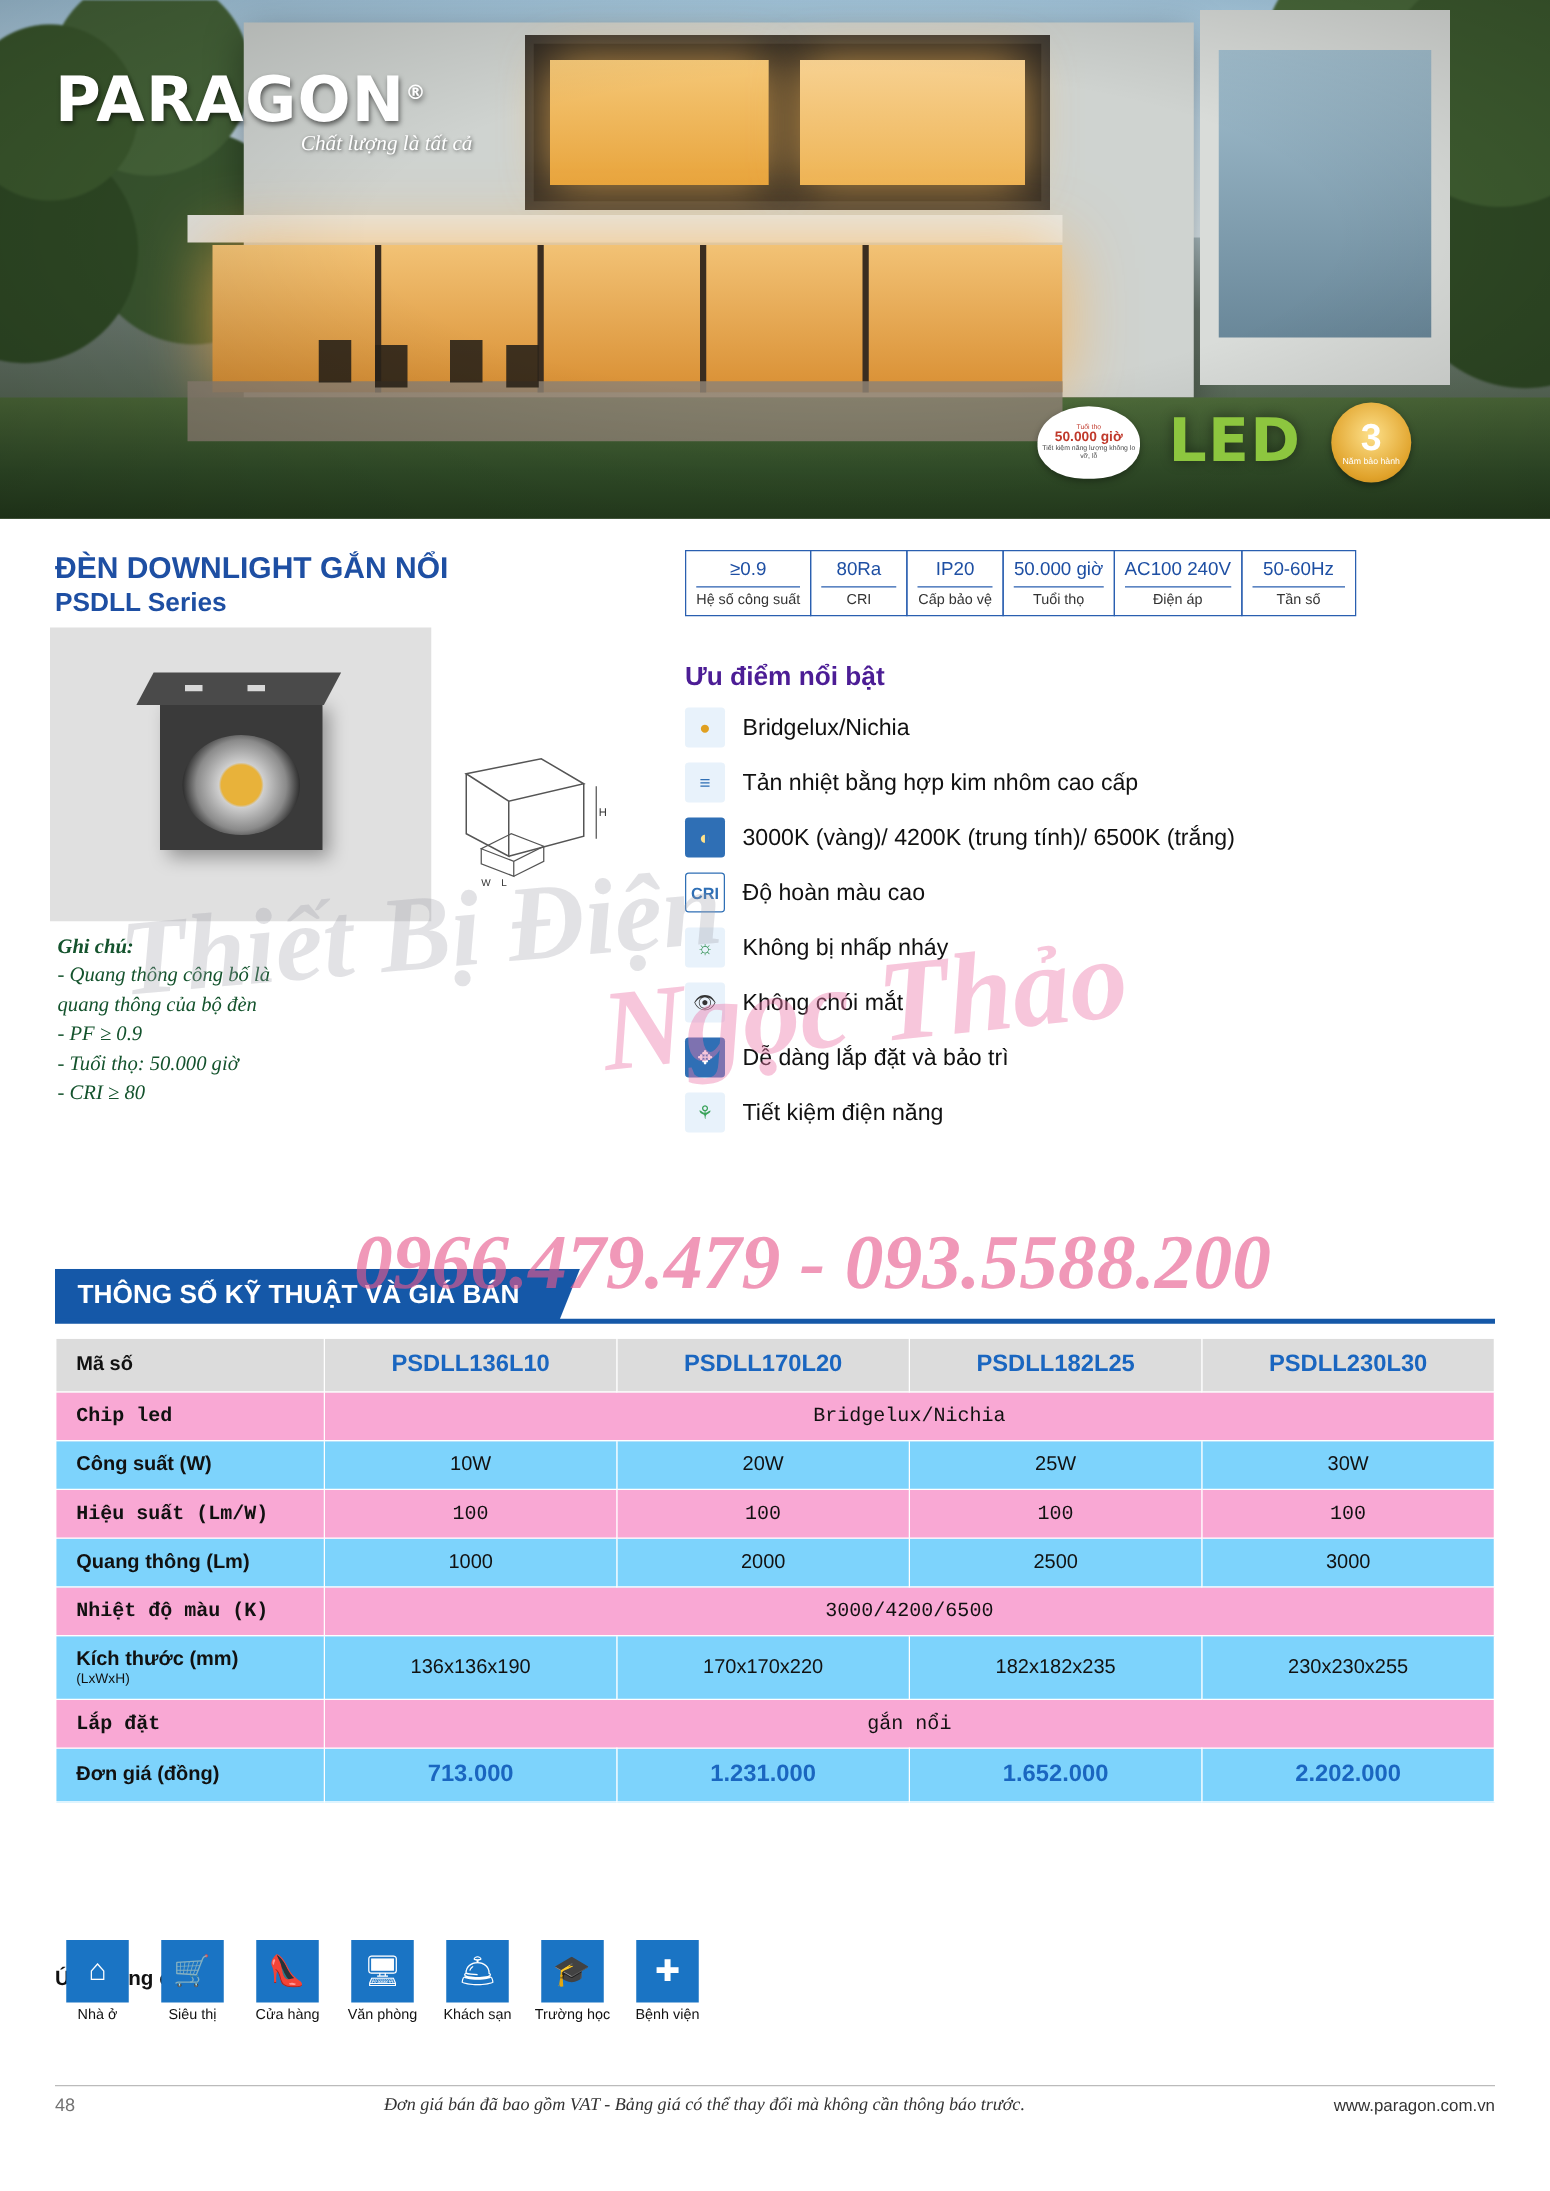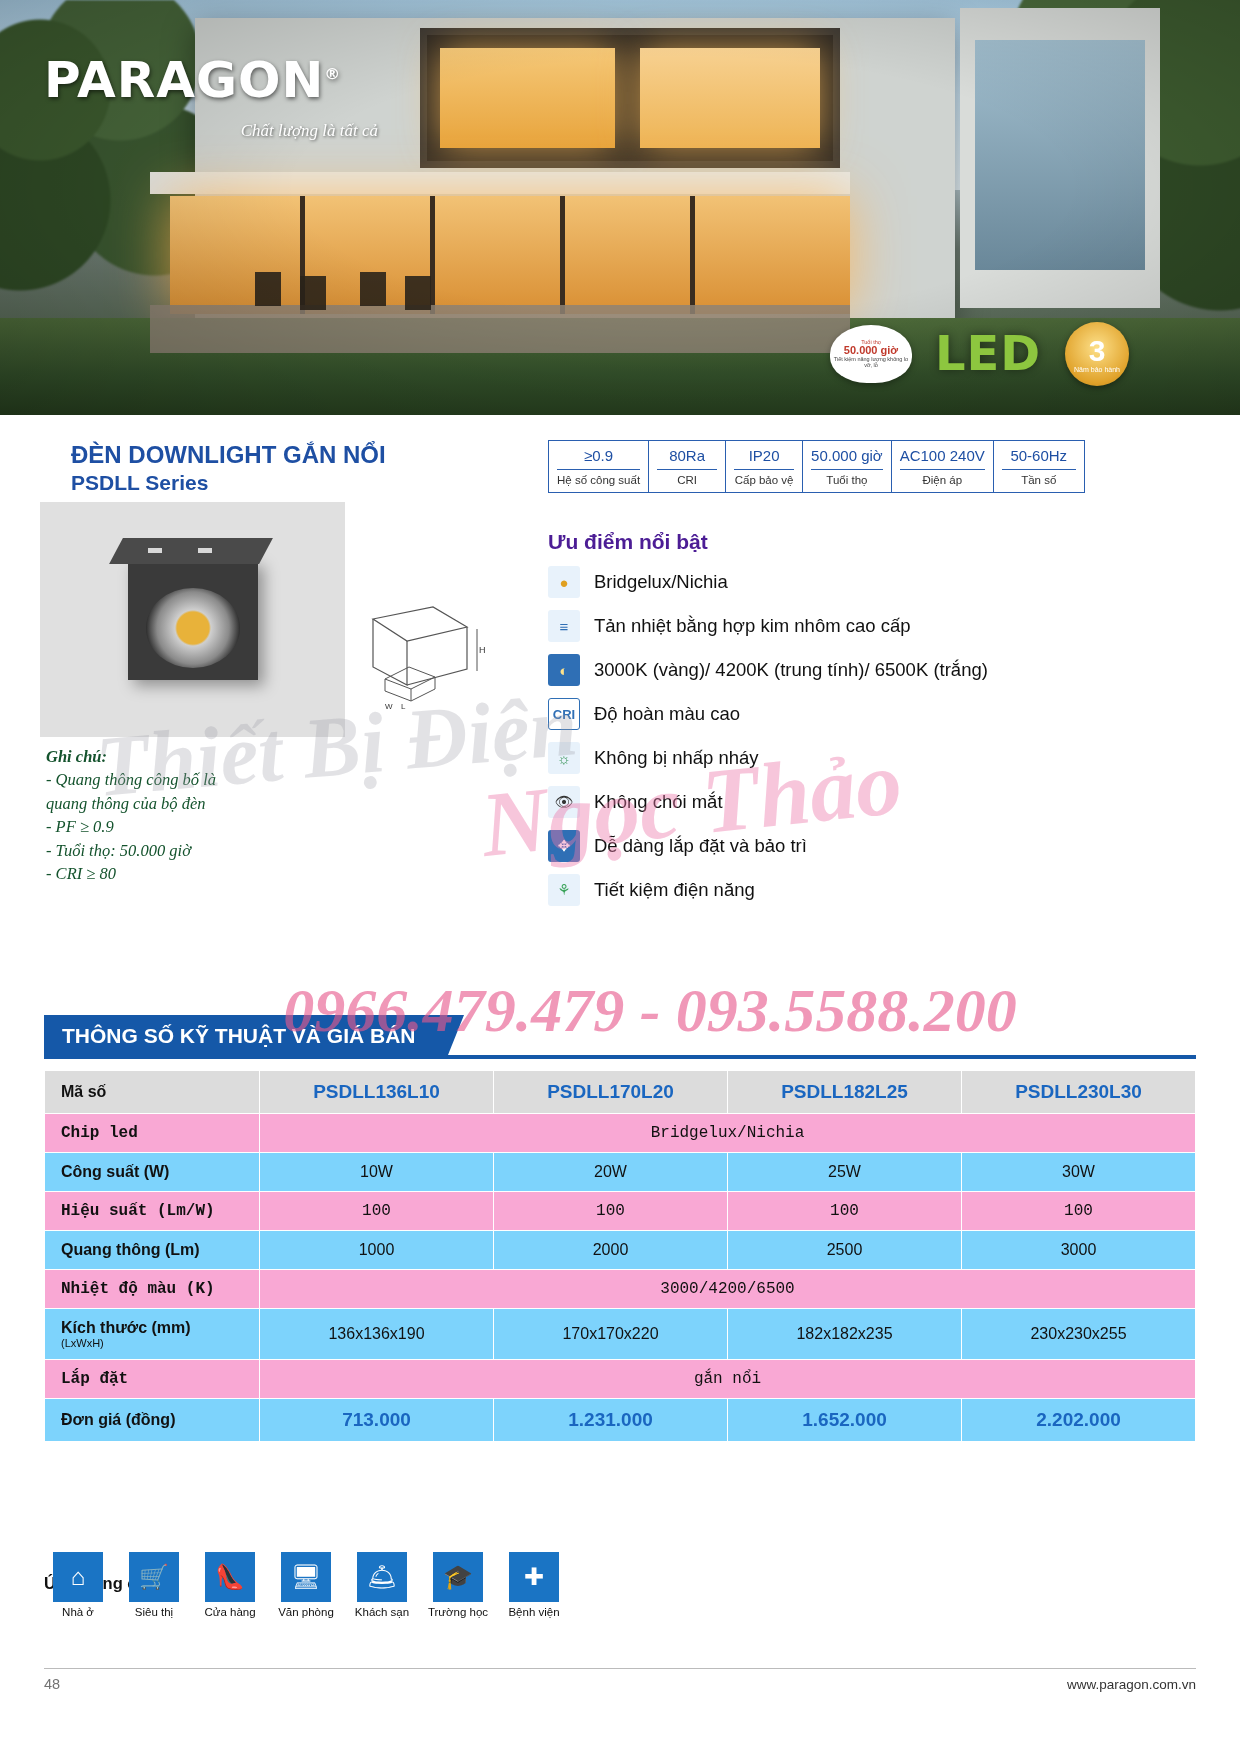--- a/index.html
+++ b/index.html
@@ -100,21 +100,21 @@
   .logo-word {
     font-family:"DejaVu Sans", sans-serif;
     font-weight:bold; font-size:50px; letter-spacing:1px; color:#ffffff;
     text-shadow: 1px 2px 4px rgba(0,0,0,.55);
     line-height:1;
   }
   .logo-reg { font-size:16px; vertical-align:super; }
   .logo-tag {
     text-align:right; color:#ffffff; font-style:italic;
     font-family:"Liberation Serif", serif;
-    font-size:17px; margin-top:16px; padding-right:6px;
+    font-size:17px; margin-top:0; padding-right:6px;
     text-shadow: 1px 1px 3px rgba(0,0,0,.6);
   }
 
   
   .badge-50k {
     position:absolute; left:830px; top:325px; width:82px; height:58px;
     background:#ffffff; border-radius:50% 50% 45% 45%;
     box-shadow:0 2px 6px rgba(0,0,0,.35);
     display:flex; flex-direction:column; align-items:center; justify-content:center;
     text-align:center; line-height:1.05;
@@ -137,21 +137,21 @@
     border-radius:50%;
     background: radial-gradient(circle at 50% 40%, #fde08a, #e0a22a 70%, #b87d16);
     display:flex; flex-direction:column; align-items:center; justify-content:center;
     box-shadow:0 2px 6px rgba(0,0,0,.4);
   }
   .warranty .n { font-size:30px; font-weight:bold; color:#ffffff; line-height:1; }
   .warranty .s { font-size:7px; color:#ffffff; }
 
   .prod-title {
     position:absolute; left:44px; top:440px; width:470px;
-    color:#1e4fa3; font-weight:bold; font-size:24px; line-height:1.25;margin-left:27px;
+    color:#1e4fa3; font-weight:bold; font-size:24px; line-height:1.25;
   }
   .prod-title .sub { font-size:21px; display:block; }
 
   .prod-photo {
     position:absolute; left:40px; top:502px; width:305px; height:235px;
     background:#e0e0e0;
     display:flex; align-items:center; justify-content:center;
   }
   .lamp-body {
     width:130px; height:120px; background:#3a3a3a; position:relative;
@@ -521,20 +521,21 @@
     </div>
     <div class="app">
       <div class="app-box">✚</div>
       <div class="app-lb">Bệnh viện</div>
     </div>
   </div>
 
   <div class="footer-line"></div>
   <div class="footer">
     <span class="pageno">48</span>
+    <span>Đơn giá bán đã bao gồm VAT - Bảng giá có thể thay đổi mà không cần thông báo trước.</span>
     <span class="site">www.paragon.com.vn</span>
   </div>
 
   <div class="wm">
     <div class="wm1">Thiết Bị Điện</div>
     <div class="wm2">Ngọc Thảo</div>
     <div class="wm3">0966.479.479 - 093.5588.200</div>
   </div>
 
 </div>

